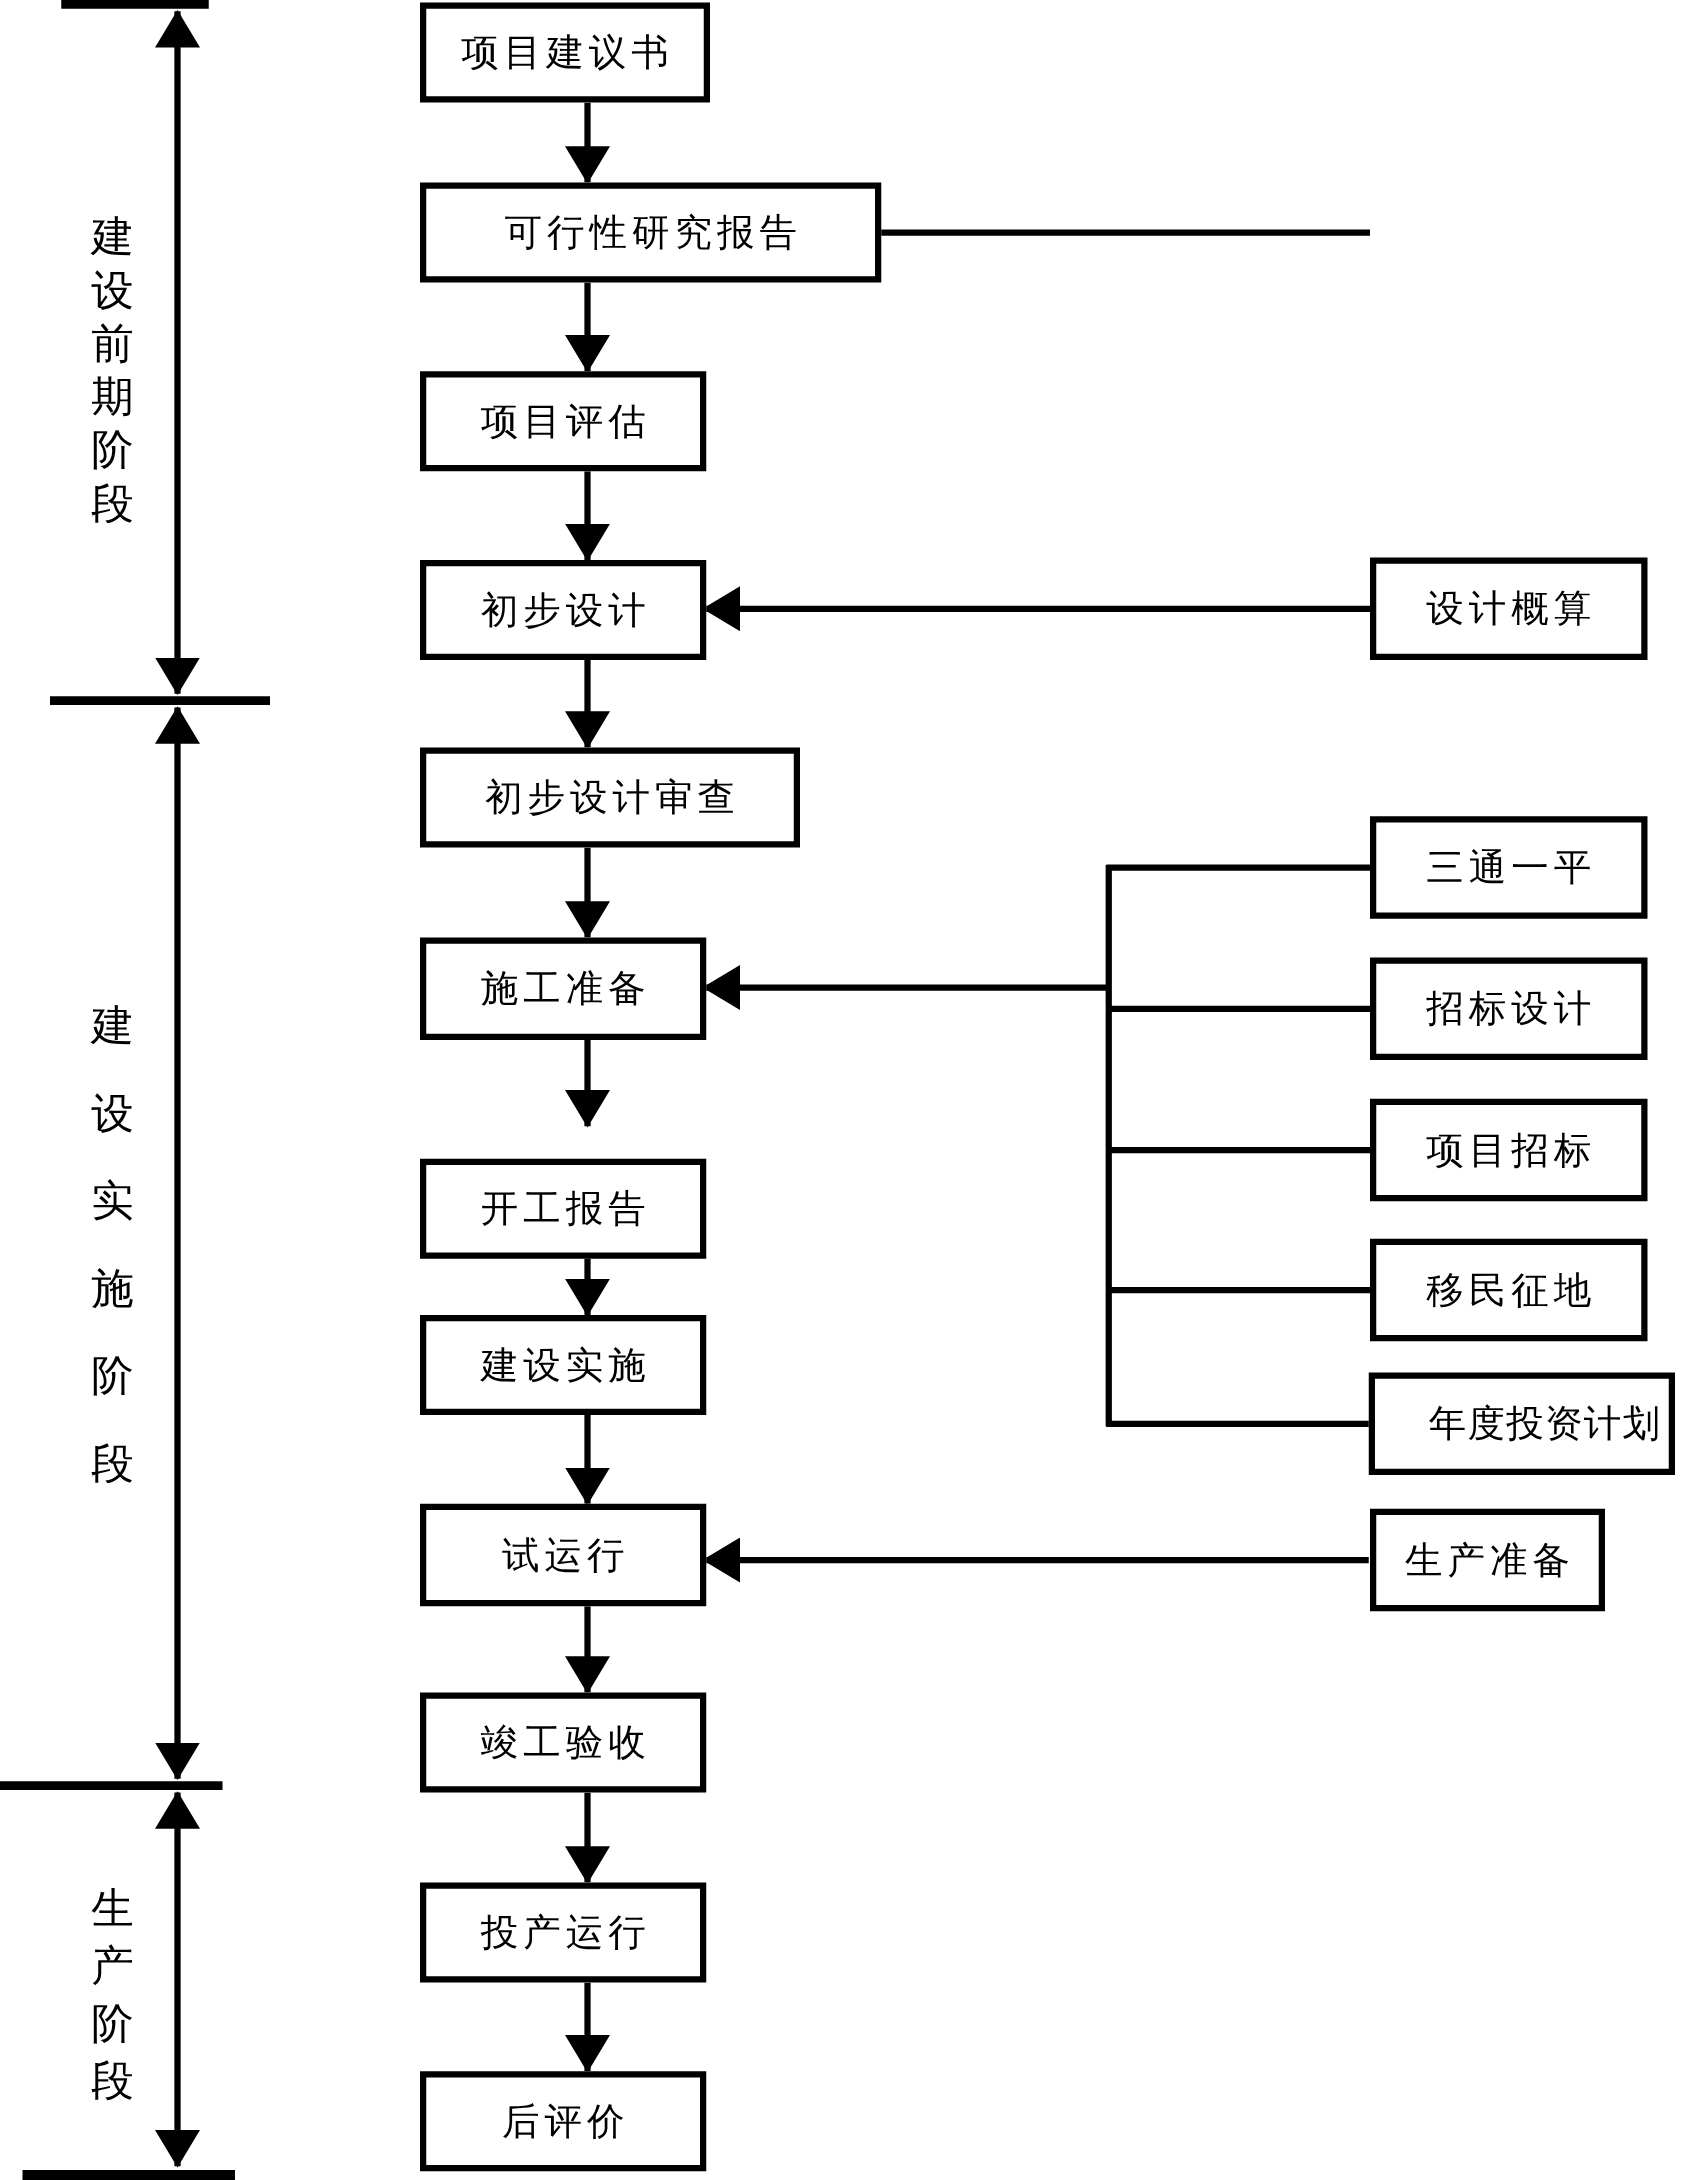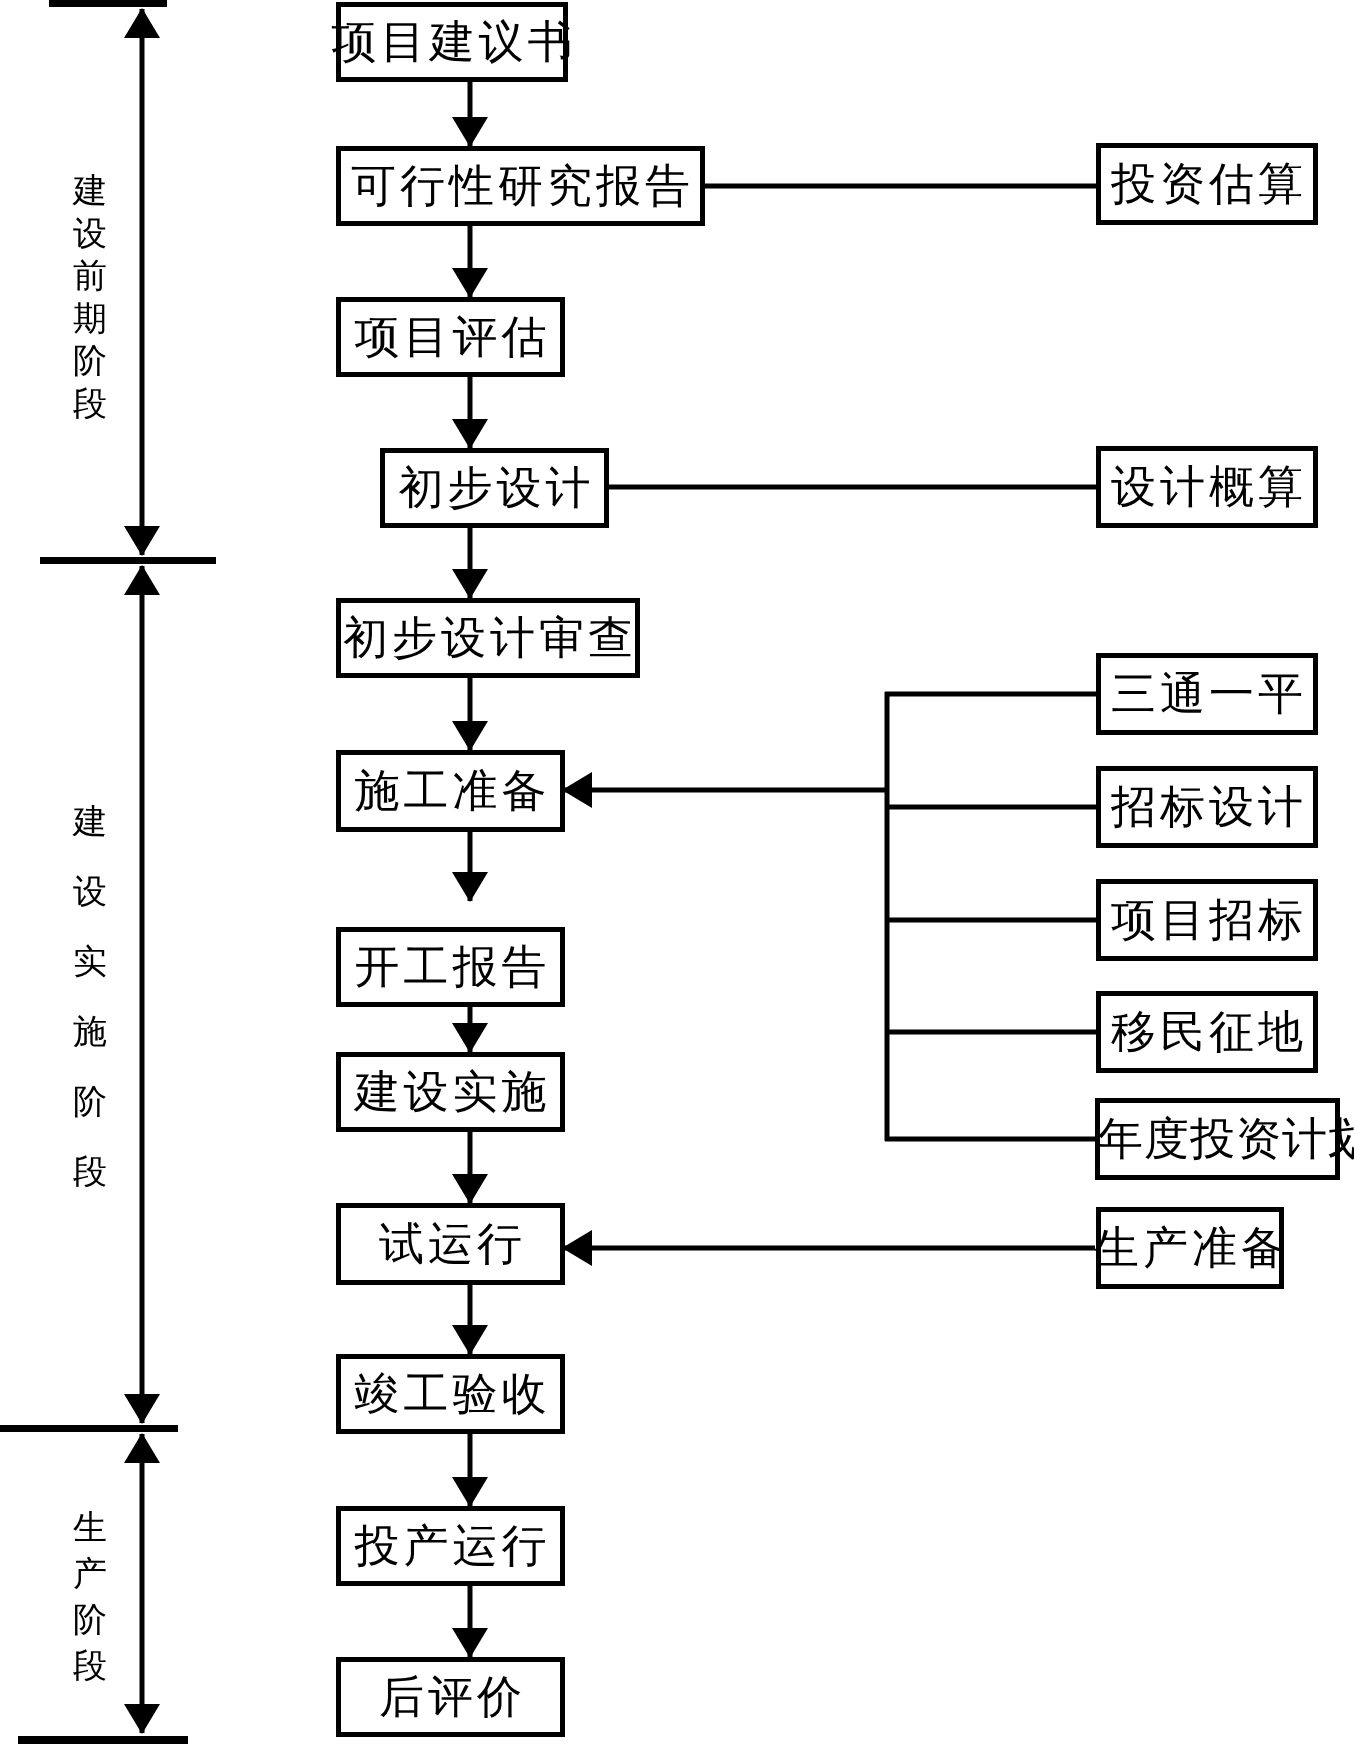--- a/index.html
+++ b/index.html
@@ -5,21 +5,21 @@
   html,body{margin:0;padding:0;}
   body{
     width:1354px;height:1744px;background:#ffffff;
     font-family:"Liberation Serif","DejaVu Serif",serif;color:#000;
   }
   #canvas{position:relative;width:1354px;height:1744px;background:#ffffff;overflow:hidden;}
   #connector-layer{position:absolute;left:0;top:0;width:1354px;height:1744px;}
   .box{
     position:absolute;box-sizing:border-box;background:#ffffff;
     border:5px solid #000;display:flex;align-items:center;justify-content:center;
-    font-size:45px;letter-spacing:4px;text-indent:4px;white-space:nowrap;
+    font-size:30px;letter-spacing:4px;text-indent:4px;white-space:nowrap;
     z-index:2;
   }
   .vlabel{
     position:absolute;left:56px;width:68px;text-align:center;
     font-size:34px;z-index:2;
   }
   .vlabel span{display:block;}
   .vlabel.p1{top:170px;line-height:42.5px;}
   .vlabel.p2{top:787px;line-height:70px;}
   .vlabel.p3{top:1505px;line-height:46px;}
@@ -90,31 +90,30 @@
   <div class="vlabel p3">
       <span>生</span>
       <span>产</span>
       <span>阶</span>
       <span>段</span>
     </div>
 
   <div class="box" style="left:336px;top:2px;width:232px;height:80px;">项目建议书</div>
   <div class="box" style="left:336px;top:146px;width:369px;height:80px;">可行性研究报告</div>
   <div class="box" style="left:336px;top:297px;width:229px;height:80px;">项目评估</div>
-  <div class="box" style="left:336px;top:448px;width:229px;height:80px;margin-left:44px;">初步设计</div>
+  <div class="box" style="left:336px;top:448px;width:229px;height:80px;">初步设计</div>
   <div class="box" style="left:336px;top:598px;width:304px;height:80px;">初步设计审查</div>
   <div class="box" style="left:336px;top:750px;width:229px;height:82px;">施工准备</div>
   <div class="box" style="left:336px;top:901px;width:229px;height:80px;margin-top:26px;">开工报告</div>
   <div class="box" style="left:336px;top:1052px;width:229px;height:80px;">建设实施</div>
   <div class="box" style="left:336px;top:1203px;width:229px;height:82px;">试运行</div>
   <div class="box" style="left:336px;top:1354px;width:229px;height:80px;">竣工验收</div>
   <div class="box" style="left:336px;top:1506px;width:229px;height:80px;">投产运行</div>
   <div class="box" style="left:336px;top:1657px;width:229px;height:80px;">后评价</div>
 
-  <div class="box" style="left:1096px;top:143px;width:222px;height:82px;">投资估算</div>
   <div class="box" style="left:1096px;top:446px;width:222px;height:82px;">设计概算</div>
   <div class="box" style="left:1096px;top:653px;width:222px;height:82px;">三通一平</div>
   <div class="box" style="left:1096px;top:766px;width:222px;height:82px;font-family:Liberation Serif, serif;">招标设计</div>
   <div class="box" style="left:1096px;top:879px;width:222px;height:82px;">项目招标</div>
   <div class="box" style="left:1096px;top:991px;width:222px;height:82px;">移民征地</div>
   <div class="box" style="left:1095px;top:1098px;width:245px;height:82px;letter-spacing:1px;text-indent:1px;padding-left:36px;">年度投资计划</div>
   <div class="box" style="left:1096px;top:1207px;width:188px;height:82px;">生产准备</div>
 
 </div>
 

